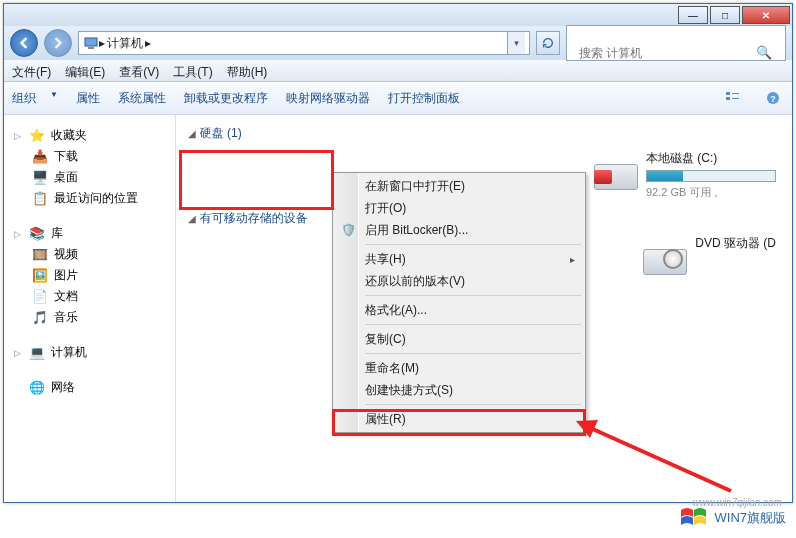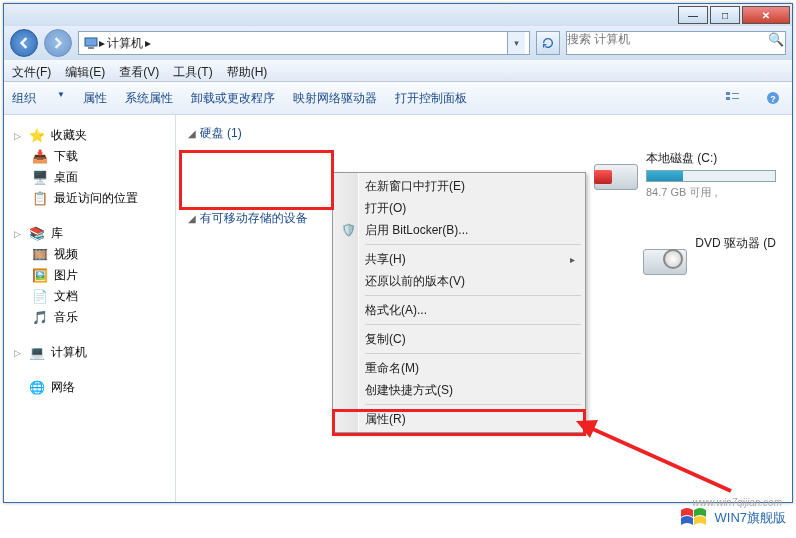--- a/index.html
+++ b/index.html
@@ -12,29 +12,29 @@
 .winbtn.min { background: linear-gradient(#f0f6ff,#c8dcf0); }
 .winbtn.max { background: linear-gradient(#f0f6ff,#c8dcf0); }
 .winbtn.close { width: 48px; background: linear-gradient(#e88,#c43); color: #fff; font-weight: bold; }
 
 .navrow { height: 34px; background: linear-gradient(#e6eefb,#d0e0f0); display: flex; align-items: center; padding: 0 6px; gap: 6px; }
 .navbtn { width: 28px; height: 28px; border-radius: 14px; background: radial-gradient(#6fa5e0,#2b68b5); border: 1px solid #2a5a9a; display:flex; align-items:center; justify-content:center; color:#fff; cursor:pointer; }
 .addrbox { flex: 1; height: 24px; background: #fff; border: 1px solid #8ba5c0; display: flex; align-items: center; padding: 0 4px; }
 .addrbox .crumb { font-size: 12px; color: #222; display:flex; align-items:center; gap:2px;}
 .addrdrop { width: 18px; height: 22px; background: #e8f0fb; border-left: 1px solid #8ba5c0; display:flex;align-items:center;justify-content:center; font-size:9px; color:#555; margin-left:auto;}
 .refreshbtn { width: 24px; height: 24px; background: linear-gradient(#f0f6ff,#d0e0f0); border:1px solid #8ba5c0; display:flex;align-items:center;justify-content:center; cursor:pointer;}
-.searchbox { width: 220px; height: 24px; background: #fff; border: 1px solid #8ba5c0; display: flex; align-items: flex-start; padding: 0 0; }
+.searchbox { width: 220px; height: 36px; background: #fff; border: 1px solid #8ba5c0; display: flex; align-items: flex-end; padding: 0 12px; }
 .searchbox input { border: none; outline: none; flex:1; font-size: 12px; color:#888; background:transparent;}
 .searchbox .sicon { color:#5a8ac0; font-size:13px;}
 
 .menubar { height: 22px; background: linear-gradient(#f5f9ff,#e0e8f5); border-bottom: 1px solid #c0c8d5; display: flex; align-items: flex-end; padding-left: 8px; }
 .menubar .mitem { font-size: 12px; color: #222; margin-right: 14px; cursor:pointer; }
 
 .toolbar { height: 33px; background: linear-gradient(#f8fbff,#e6eef9); border-bottom: 1px solid #d0d8e5; display:flex; align-items:center; padding: 0 8px; gap:18px;}
-.toolbar .titem { font-size: 12px; color: #1a4a8a; cursor:pointer; display:flex; align-items:flex-start; gap:21px;}
+.toolbar .titem { font-size: 12px; color: #1a4a8a; cursor:pointer; display:flex; align-items:flex-start; gap:14px;}
 .toolbar .spacer { flex:1; }
 .toolbar .ricon { width:22px; height:22px; display:flex; align-items:center; justify-content:center; color:#3a6ea5; cursor:pointer; font-size:14px;}
 
 .body { display: flex; height: calc(100% - 111px); background:#fff; }
 .sidebar { width: 172px; border-right: 1px solid #d8e0ea; padding: 10px 0; overflow:hidden;}
 .sgroup { margin-bottom: 14px; }
 .shead { display:flex; align-items:center; font-size:12px; padding: 2px 10px; gap:6px; cursor:pointer;}
 .shead .exp { font-size:9px; color:#888; width:9px;}
 .sitem { display:flex; align-items:center; font-size:12px; padding: 2px 10px 2px 28px; gap:6px; cursor:pointer;}
 .ic { width:16px; height:16px; display:inline-flex; align-items:center; justify-content:center; font-size:13px;}
@@ -219,21 +219,21 @@
       <div class="citem">
         <div class="driveicon">
             <div class="disk"></div>
             <div class="badge"></div>
           </div>
         <div class="cinfo">
           <div class="name">本地磁盘 (C:)</div>
           <div class="bar">
               <div class="fill"></div>
             </div>
-          <div class="sub">84.7 GB 可用 ,</div>
+          <div class="sub">92.2 GB 可用 ,</div>
         </div>
       </div>
       <div class="chead">
           <span class="exp">◢</span>
           <span>有可移动存储的设备</span>
         </div>
       <div class="citem">
         <div class="driveicon dvd">
             <div class="disk"></div>
           </div>

